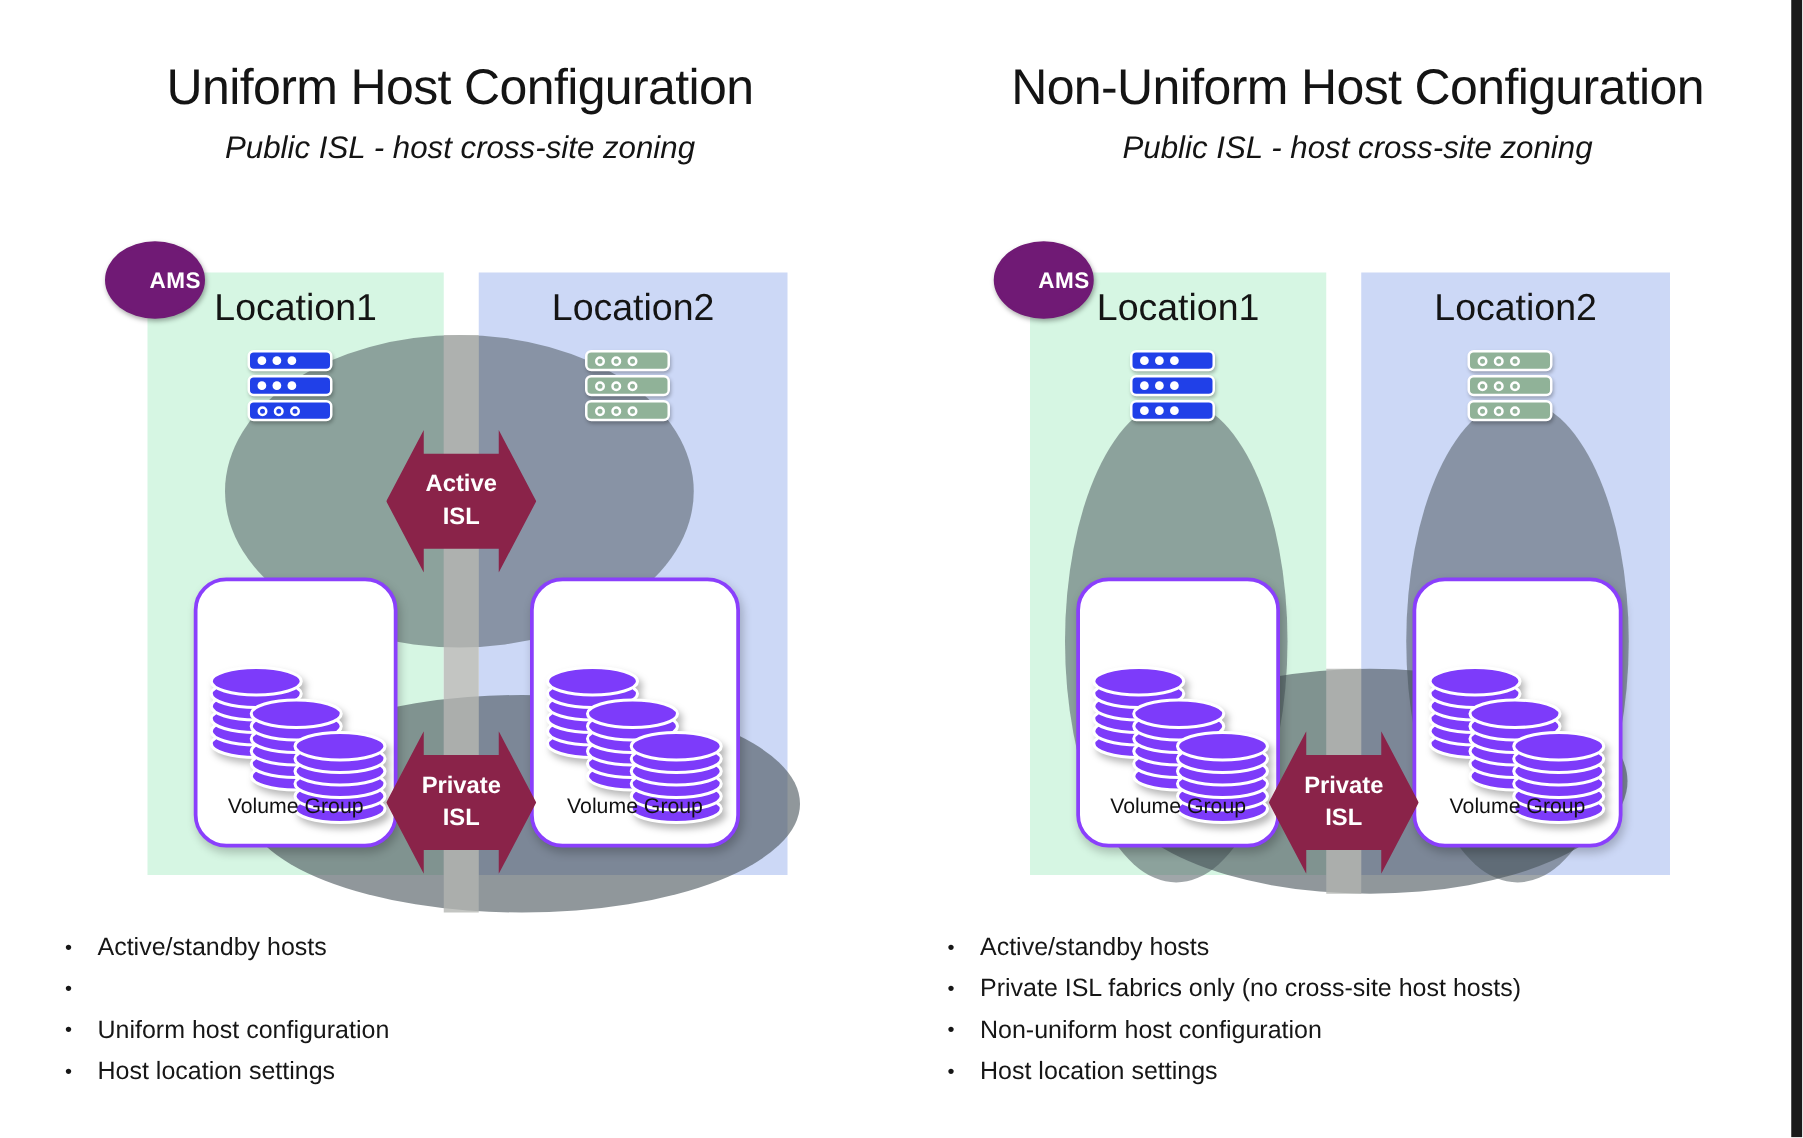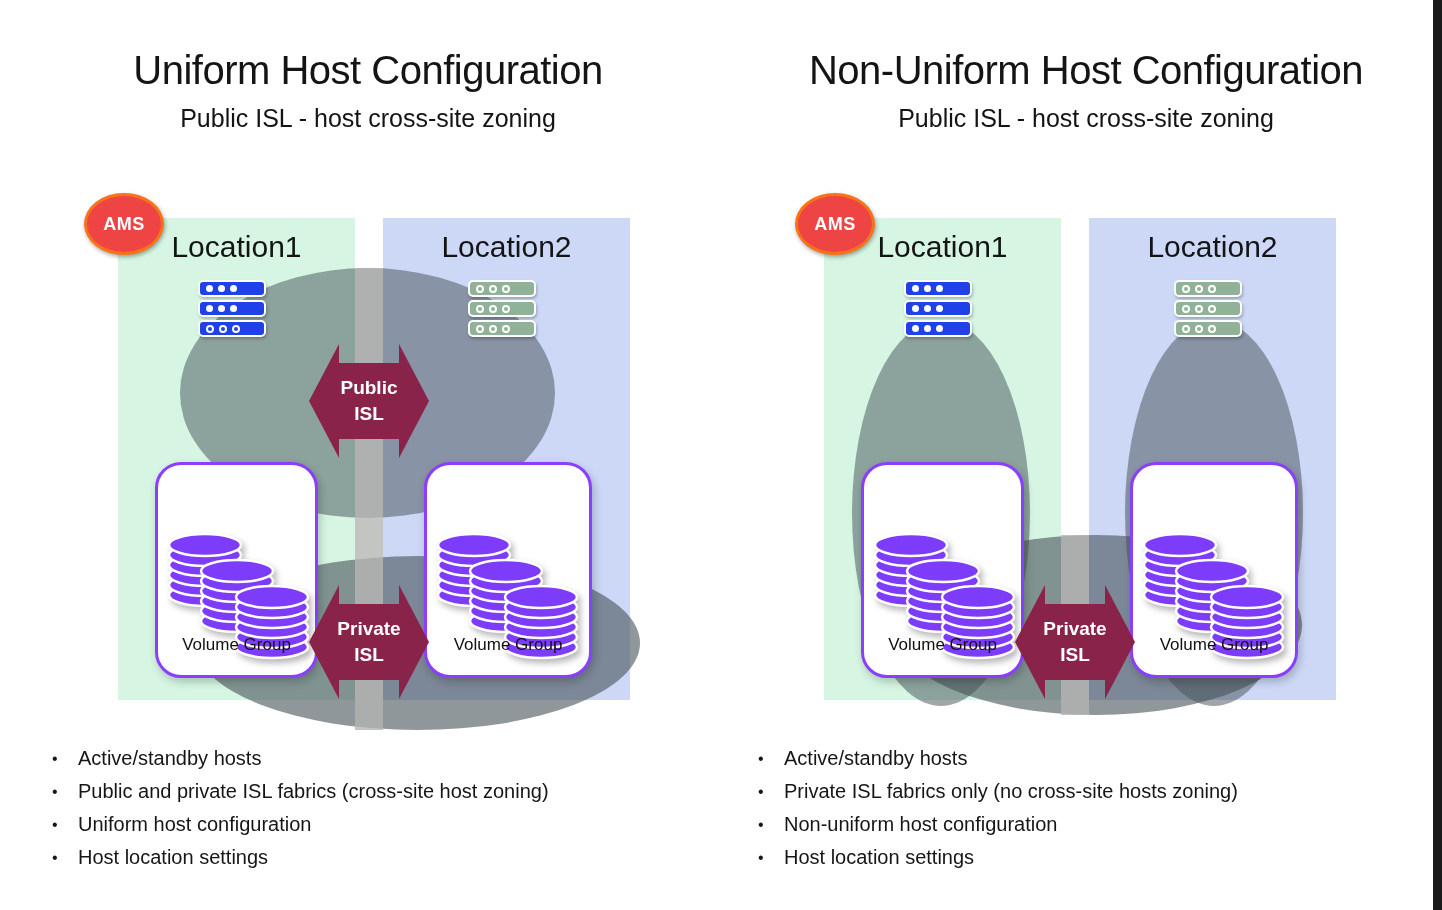--- a/index.html
+++ b/index.html
@@ -2,36 +2,36 @@
 <html><head>
 <meta charset="utf-8">
 <style>
   html,body{margin:0;padding:0;background:#fff;}
   .canvas{position:relative;width:1442px;height:910px;background:#ffffff;overflow:hidden;
           font-family:"Liberation Sans",sans-serif;color:#141414;}
   .edge-strip{position:absolute;top:0;height:910px;background:#1a1a1a;z-index:9;}
 
   .panel-title{position:absolute;top:48px;font-size:40px;font-weight:500;text-align:center;
                letter-spacing:-0.5px;white-space:nowrap;z-index:1;}
-  .panel-subtitle{position:absolute;top:104px;font-size:25px;text-align:center;
+  .panel-subtitle{position:absolute;top:104px;font-size:25px;font-style:italic;text-align:center;
                   white-space:nowrap;z-index:1;}
 
   .zone-rect{position:absolute;z-index:1;}
   .rect-mint{background:#d6f6e3;}
   .rect-lav{background:#ccd8f6;}
 
   .zone-ellipse{position:absolute;border-radius:50%;z-index:2;}
   .ell-light{background:rgba(72,84,90,0.52);}
   .ell-dark{background:rgba(70,82,88,0.60);}
   .link-bar{position:absolute;background:rgba(178,181,177,0.78);z-index:3;}
 
   .loc-label{position:absolute;top:230px;font-size:30px;font-weight:500;text-align:center;z-index:4;}
 
-  .ams{position:absolute;width:74px;height:56px;background:#ef4444;border:3px solid #f97316;
-       border-radius:50%;display:flex;align-items:center;justify-content:center;z-index:6;
+  .ams{position:absolute;width:74px;height:56px;background:#701a75;border:3px solid #701a75;
+       border-radius:50%;display:flex;align-items:center;justify-content:flex-end;z-index:6;
        box-shadow:1px 2px 4px rgba(0,0,0,0.35);}
   .ams span{color:#fff;font-size:18px;font-weight:700;letter-spacing:0.5px;}
 
   .server-stack{position:absolute;z-index:4;}
   .server-bar{width:68px;height:17px;border:2px solid #ffffff;border-radius:5px;margin-bottom:3px;
               display:flex;align-items:center;padding-left:6px;box-sizing:border-box;
               box-shadow:1px 2px 3px rgba(0,0,0,0.25);}
   .srv-blue{background:#2040e8;}
   .srv-sage{background:#90b298;}
   .dot{display:inline-block;border-radius:50%;margin-right:5px;}
@@ -123,21 +123,21 @@
         <i class="dot ring"></i>
         <i class="dot ring"></i>
       </div>
   </div>
 
   <div class="isl-arrow" style="left:309px;top:344px;">
     <svg width="120" height="114" viewBox="0 0 120 114">
       <use href="#double-arrow-shape"></use>
     </svg>
     <div class="arrow-label">
-      <span>Public</span>
+      <span>Active</span>
       <span>ISL</span>
     </div>
   </div>
 
   <div class="vg-box" style="left:155px;top:462px;width:157px;height:210px;">
     <svg class="vg-disks" width="150" height="168" viewBox="0 0 150 168">
       <use href="#disk-stack-shape" transform="translate(45,42)"></use>
       <use href="#disk-stack-shape" transform="translate(77,68)"></use>
       <use href="#disk-stack-shape" transform="translate(112,94)"></use>
     </svg>
@@ -162,21 +162,20 @@
     </div>
   </div>
 
   <div class="bullets" style="left:52px;top:742px;width:640px;">
     <div class="bullet-row">
       <span class="bullet-dot">•</span>
       <span>Active/standby hosts</span>
     </div>
     <div class="bullet-row">
       <span class="bullet-dot">•</span>
-      <span>Public and private ISL fabrics (cross-site host zoning)</span>
     </div>
     <div class="bullet-row">
       <span class="bullet-dot">•</span>
       <span>Uniform host configuration</span>
     </div>
     <div class="bullet-row">
       <span class="bullet-dot">•</span>
       <span>Host location settings</span>
     </div>
   </div>
@@ -261,21 +260,21 @@
     </div>
   </div>
 
   <div class="bullets" style="left:758px;top:742px;width:660px;">
     <div class="bullet-row">
       <span class="bullet-dot">•</span>
       <span>Active/standby hosts</span>
     </div>
     <div class="bullet-row">
       <span class="bullet-dot">•</span>
-      <span><span>Private ISL fabrics only (</span><span class="bullet-bold">no</span><span> cross-site hosts zoning)</span></span>
+      <span><span>Private ISL fabrics only (</span><span class="bullet-bold">no</span><span> cross-site host hosts)</span></span>
     </div>
     <div class="bullet-row">
       <span class="bullet-dot">•</span>
       <span>Non-uniform host configuration</span>
     </div>
     <div class="bullet-row">
       <span class="bullet-dot">•</span>
       <span>Host location settings</span>
     </div>
   </div>

